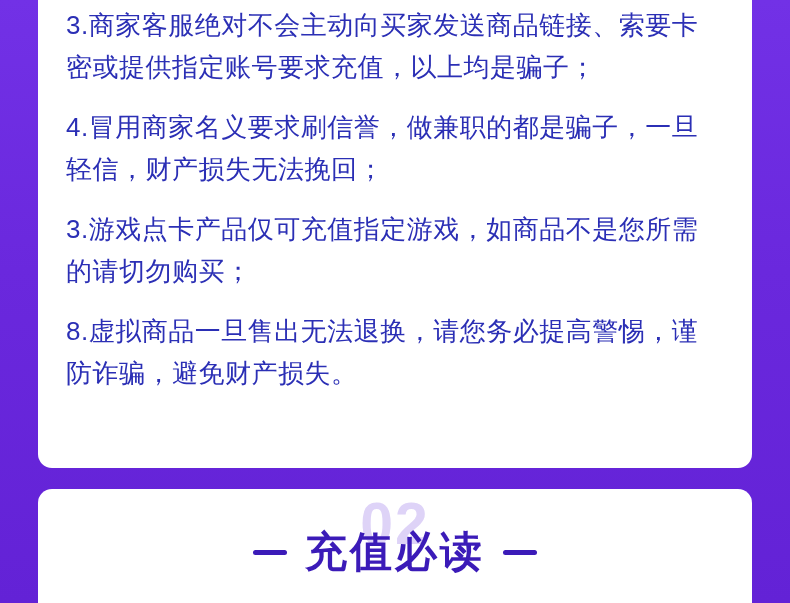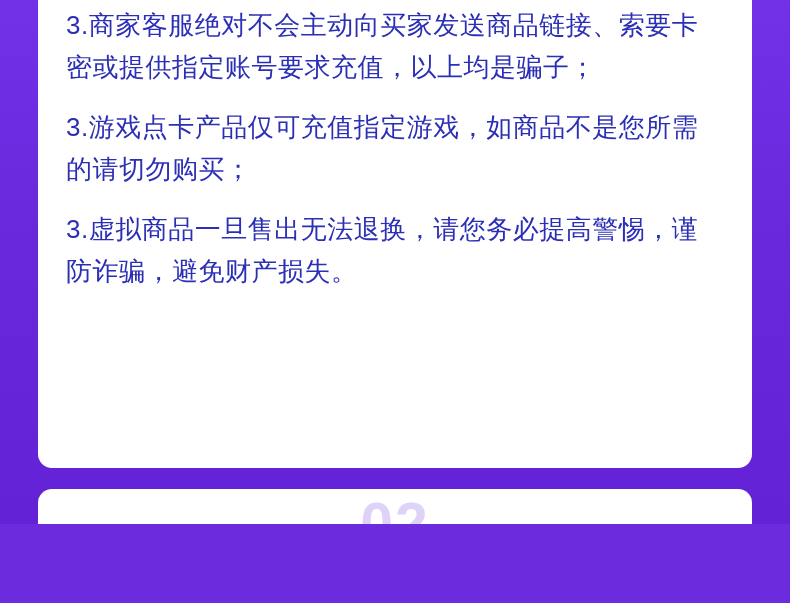--- a/index.html
+++ b/index.html
@@ -11,21 +11,21 @@
     width: 790px;
     height: 603px;
     overflow: hidden;
     font-family: "Liberation Sans", sans-serif;
   }
 
   
   .page {
     position: relative;
     width: 790px;
-    height: 524px;
+    height: 603px;
     background: linear-gradient(180deg, #7231e6 0%, #6a28dd 45%, #6322d6 100%);
     overflow: hidden;
   }
 
   
   .card-notice {
     position: absolute;
     left: 38px;
     top: -14px;
     width: 714px;
@@ -126,22 +126,23 @@
   }
 </style>
 </head>
 <body>
 
 <div class="page">
 
   <div class="card-notice">
     <div class="notice-list">
       <p class="notice-item">3.商家客服绝对不会主动向买家发送商品链接、索要卡密或提供指定账号要求充值，以上均是骗子；</p>
+      <p class="notice-item">4.冒用商家名义要求刷信誉，做兼职的都是骗子，一旦轻信，财产损失无法挽回；</p>
       <p class="notice-item">3.游戏点卡产品仅可充值指定游戏，如商品不是您所需的请切勿购买；</p>
-      <p class="notice-item">3.虚拟商品一旦售出无法退换，请您务必提高警惕，谨防诈骗，避免财产损失。</p>
+      <p class="notice-item">8.虚拟商品一旦售出无法退换，请您务必提高警惕，谨防诈骗，避免财产损失。</p>
     </div>
   </div>
 
   <div class="edge-deco"></div>
 
   <div class="card-section">
     <div class="section-inner">
       <div class="ghost-number">02</div>
       <div class="section-title-row">
         <span class="dash"></span>

